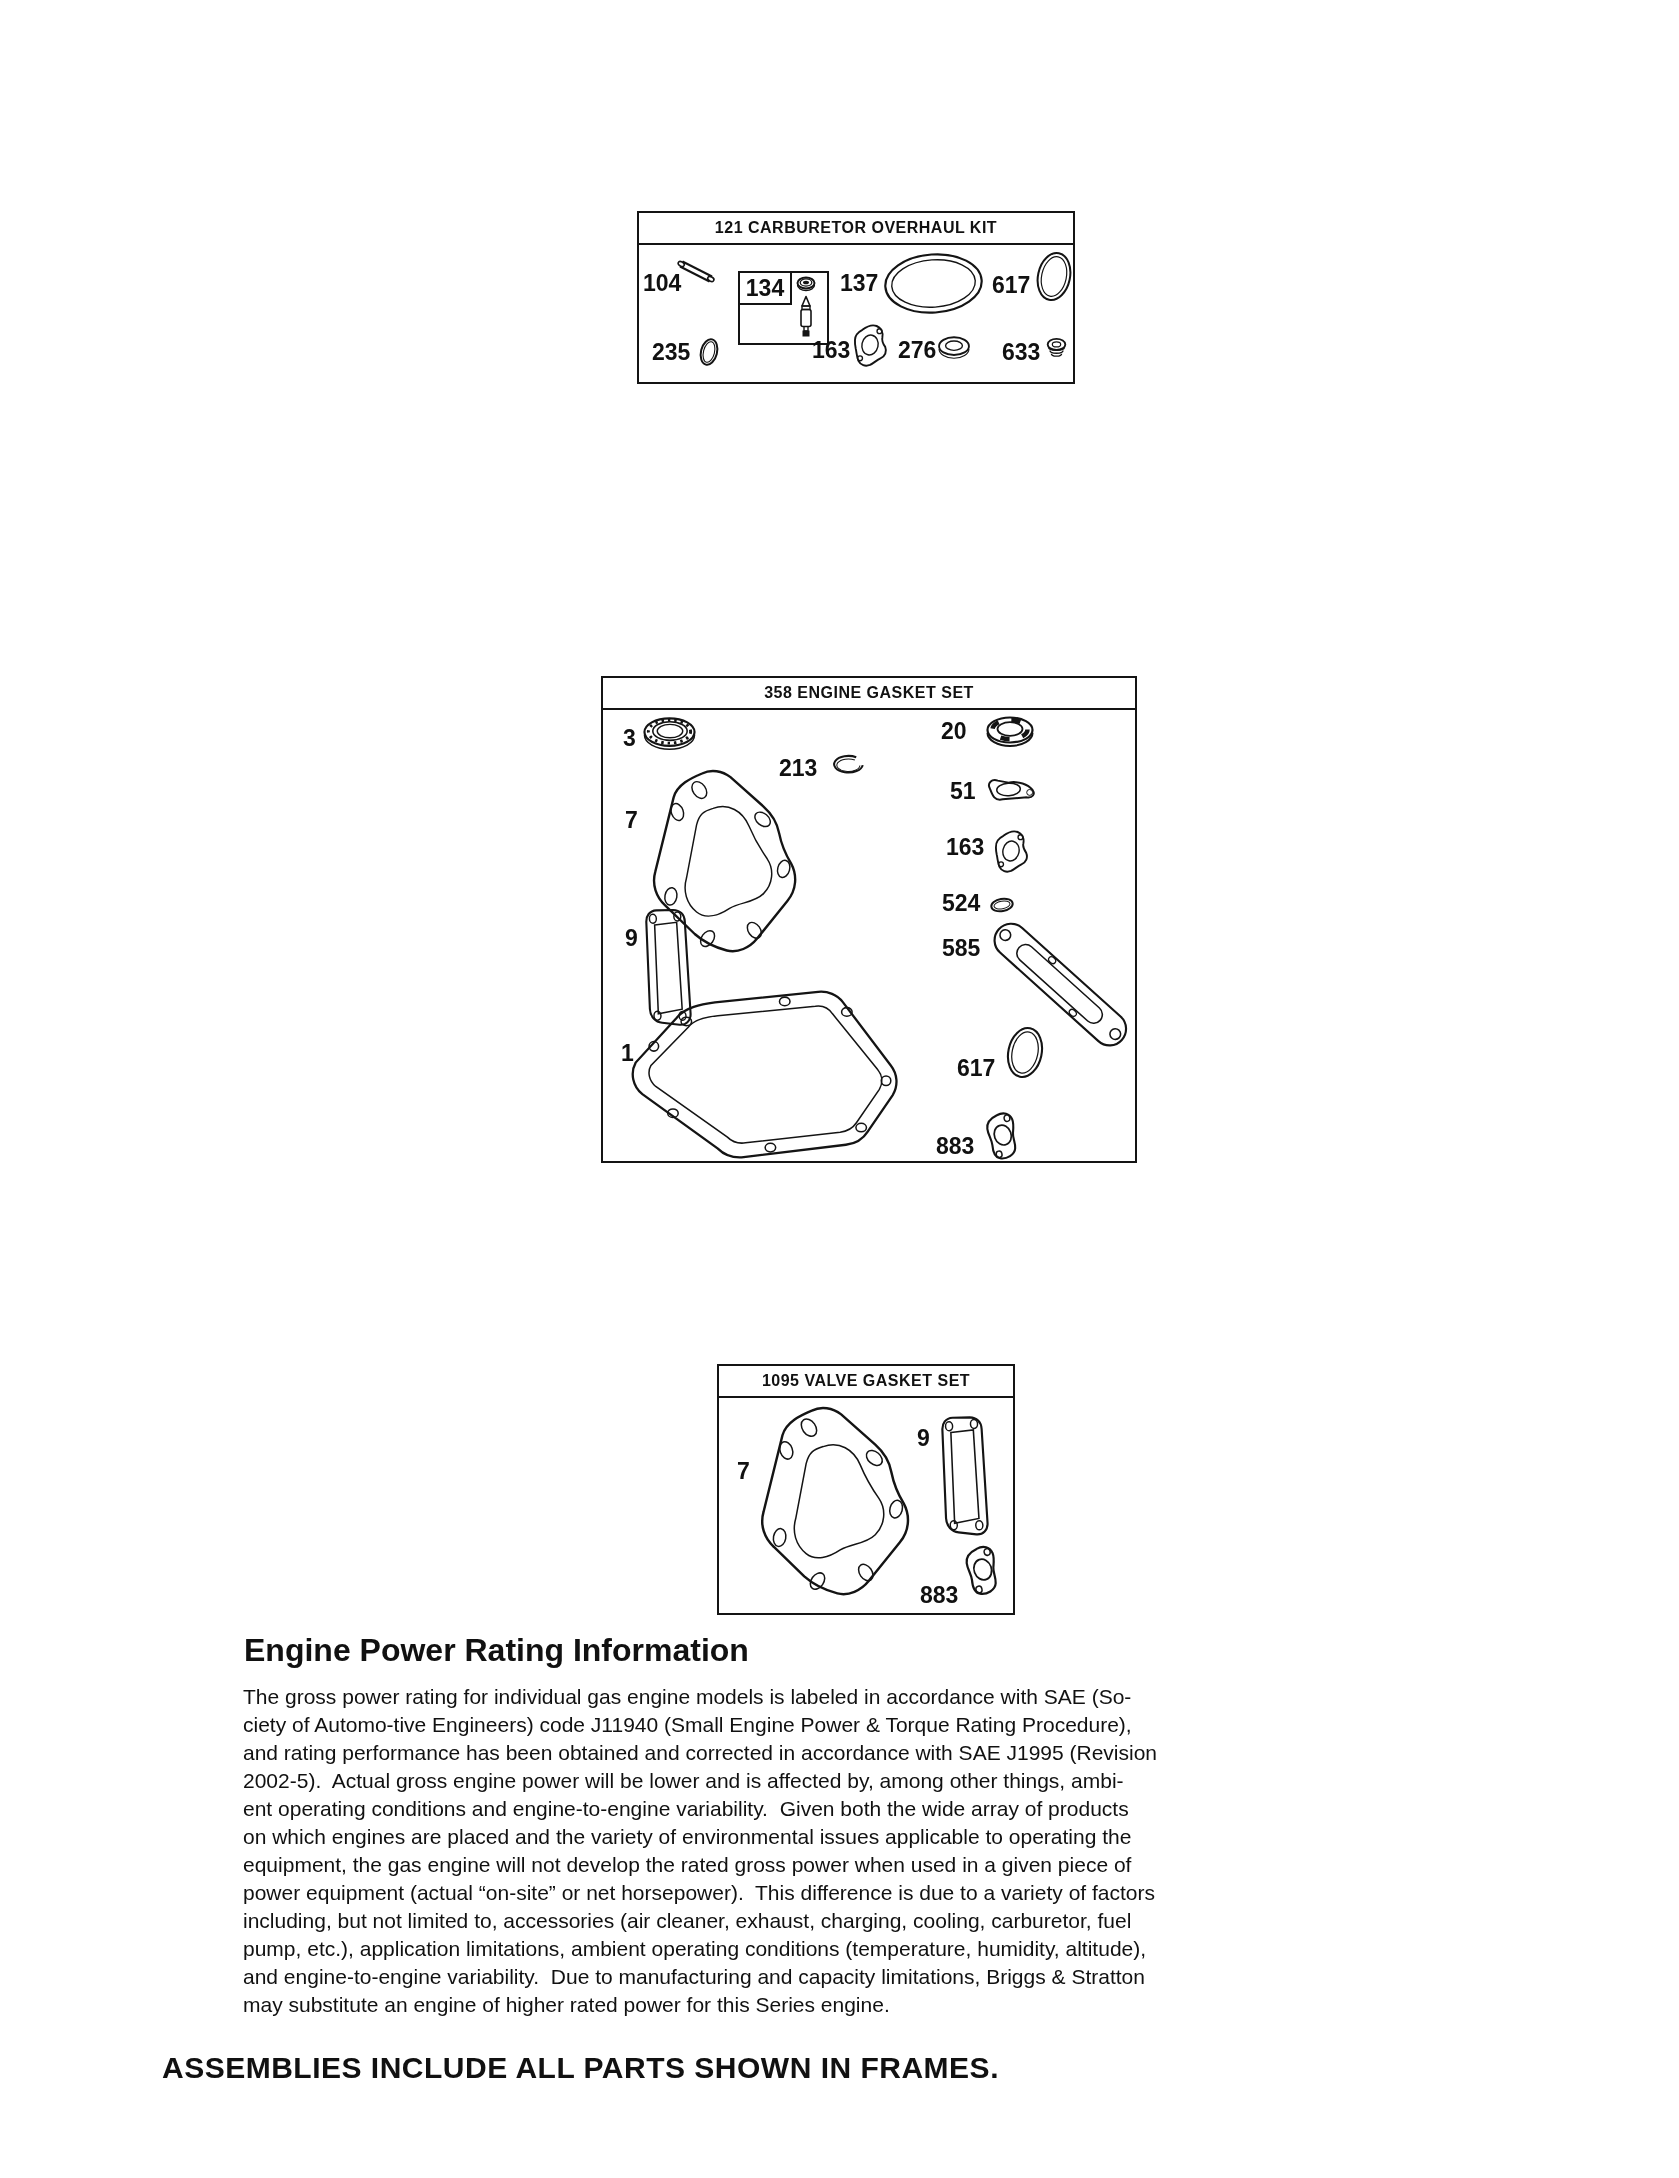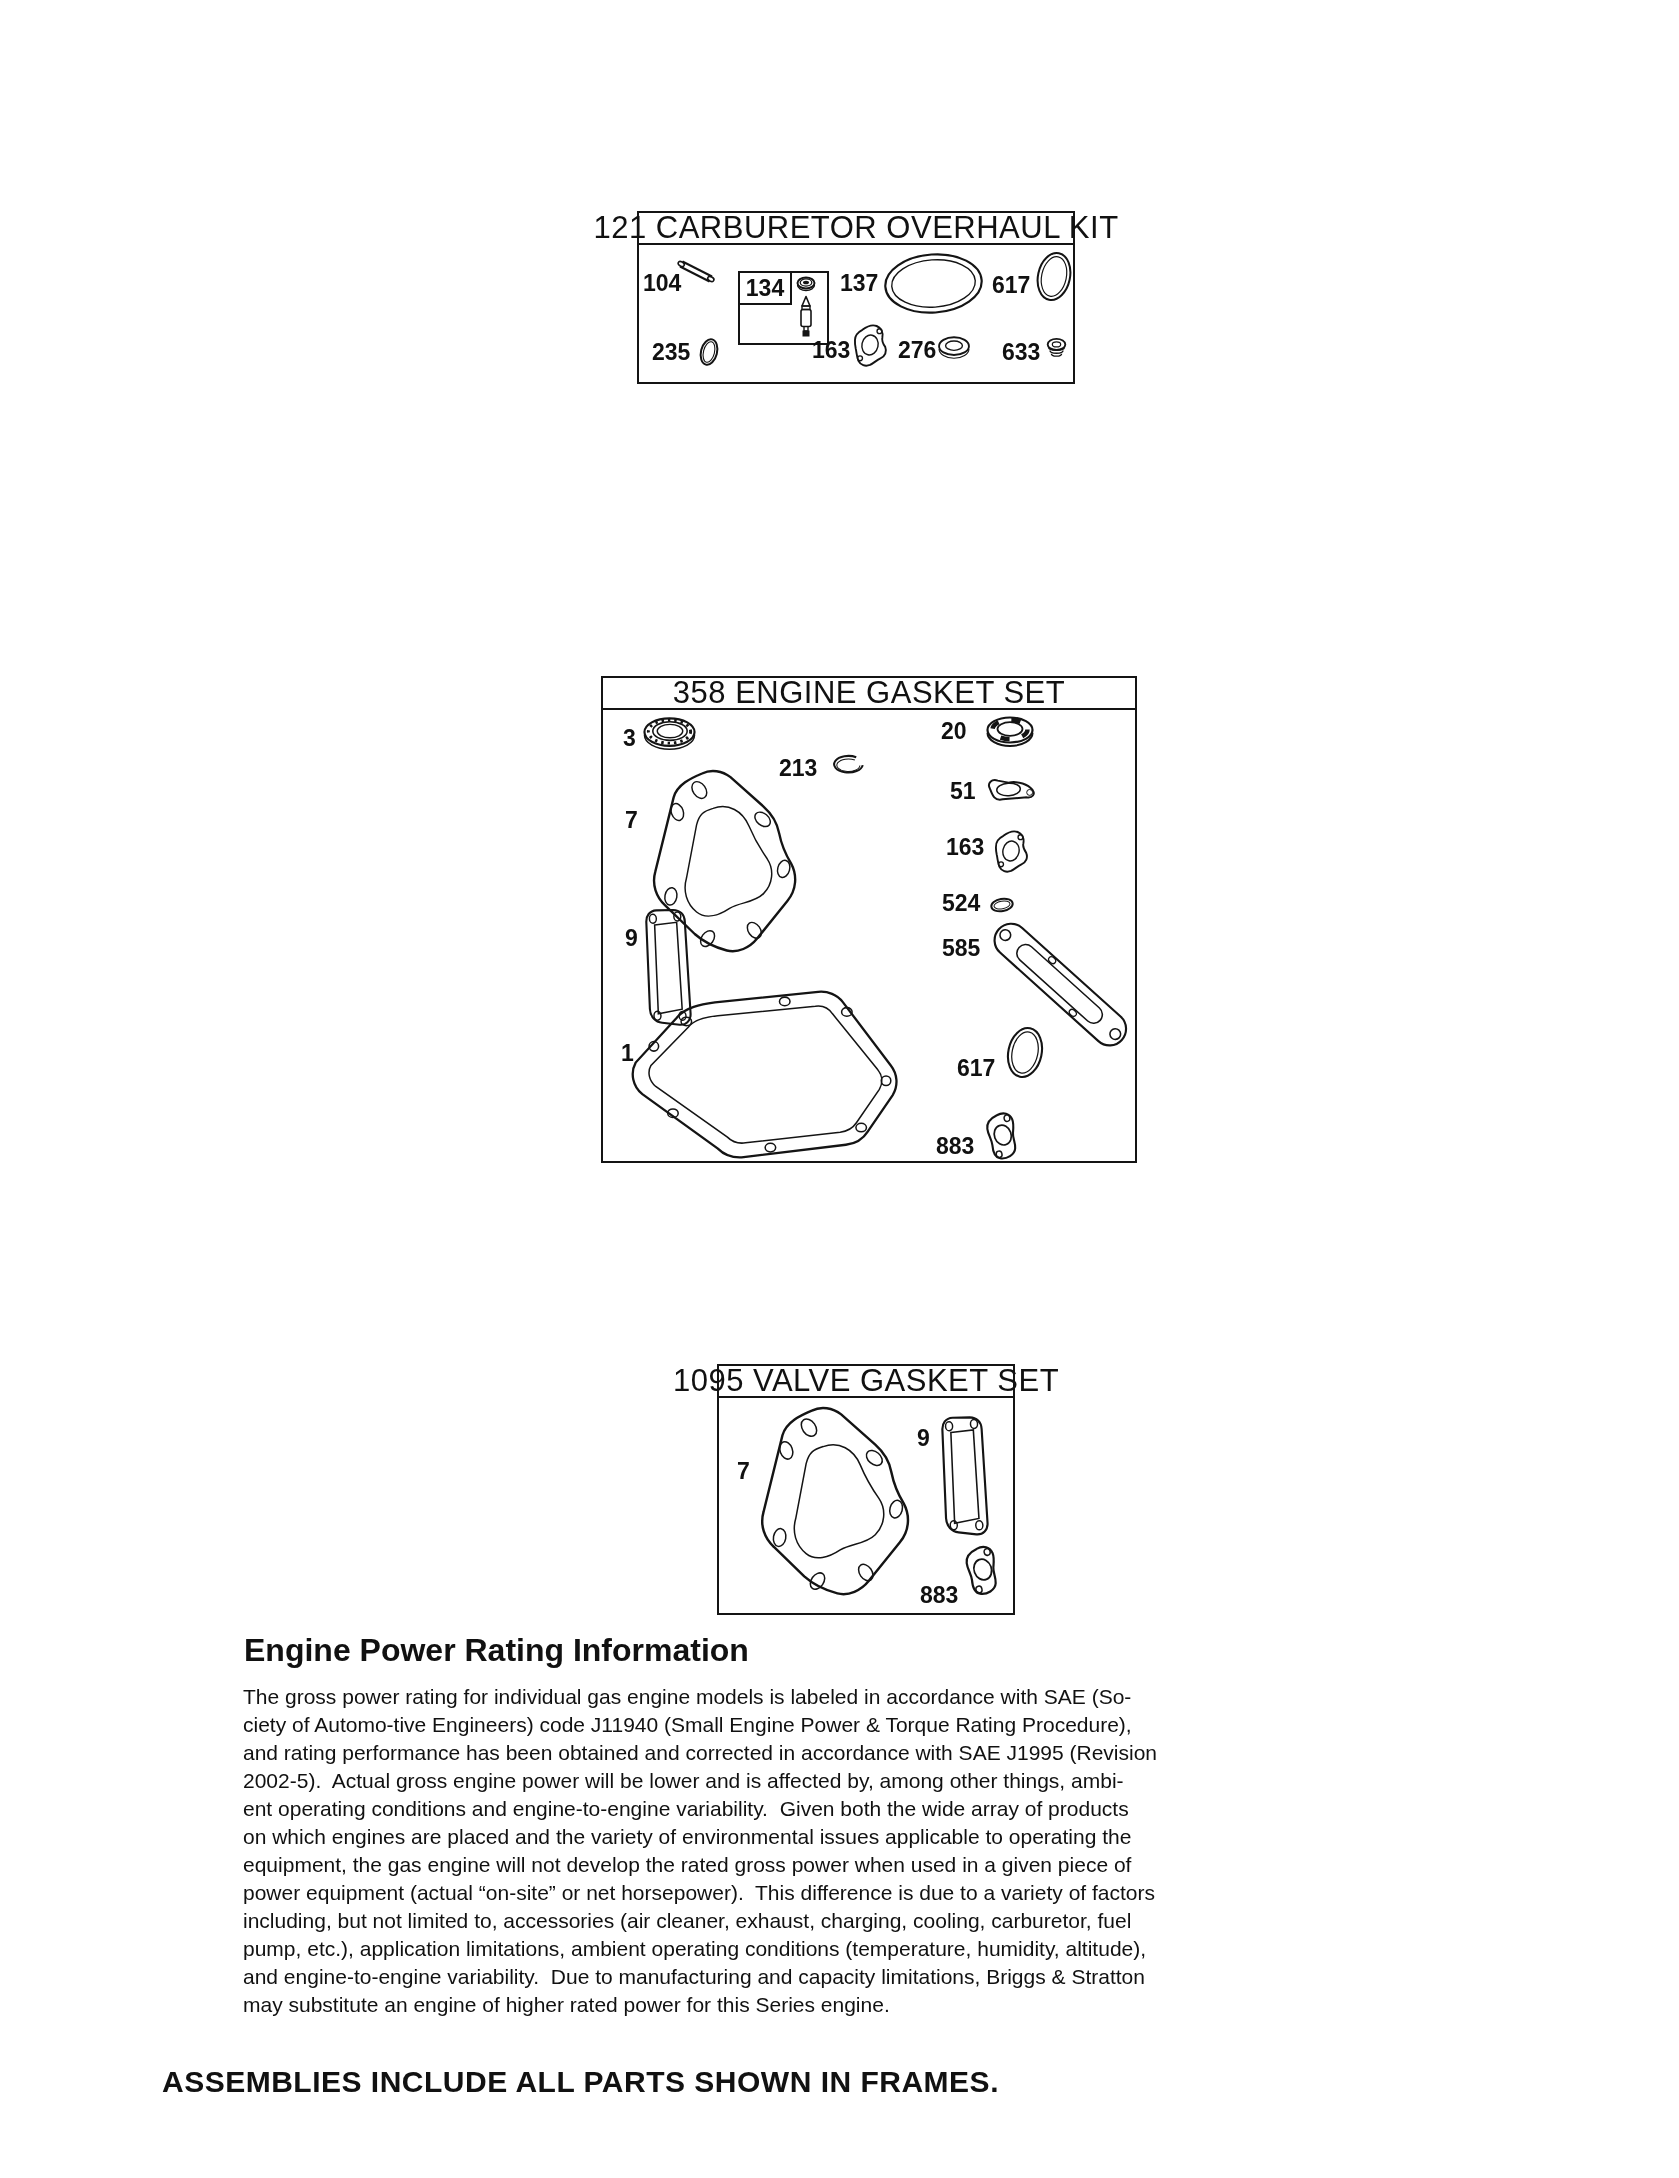--- a/index.html
+++ b/index.html
@@ -1,34 +1,34 @@
 <!DOCTYPE html>
 <html><head>
 <meta charset="utf-8">
 <style>
   html,body{margin:0;padding:0;background:#ffffff;}
   .page{position:relative;width:1679px;height:2178px;background:#fff;
         font-family:"Liberation Sans",sans-serif;color:#111;overflow:hidden;}
   .panel{position:absolute;border:2px solid #141414;background:#fff;}
   .panel-title{height:30px;border-bottom:2px solid #141414;display:flex;align-items:center;
-               justify-content:center;font-weight:400;font-size:31px;letter-spacing:0.5px;
+               justify-content:center;font-weight:700;font-size:16px;letter-spacing:0.5px;
                white-space:nowrap;}
   .part{position:absolute;}
   .plabel{position:absolute;left:0;top:0;font-weight:700;font-size:23px;line-height:1;
           white-space:nowrap;}
   .part svg{position:absolute;overflow:visible;}
   .part svg *{stroke:#141414;fill:none;}
   .subframe{position:absolute;border:2px solid #141414;}
   .lbox{position:absolute;left:-2px;top:-2px;width:50px;height:30px;border:2px solid #141414;
         display:flex;align-items:center;justify-content:center;font-weight:700;font-size:23px;}
   .info-heading{position:absolute;left:244px;top:1632px;font-weight:700;font-size:32px;}
   .info-body{position:absolute;left:243px;top:1683px;width:1257px;font-size:21px;
              line-height:28px;white-space:pre-wrap;}
   .footer-note{position:absolute;left:162px;top:2051px;font-weight:700;font-size:30px;
-               letter-spacing:0.5px;white-space:nowrap;margin-top:14px;}
+               letter-spacing:0.5px;white-space:nowrap;}
 </style>
 </head>
 <body>
 
 <div class="page">
 
   <section class="panel" style="left:637px;top:211px;width:434px;height:169px;">
     <div class="panel-title">121 CARBURETOR OVERHAUL KIT</div>
 
     <div class="part" style="left:4px;top:59px;">

